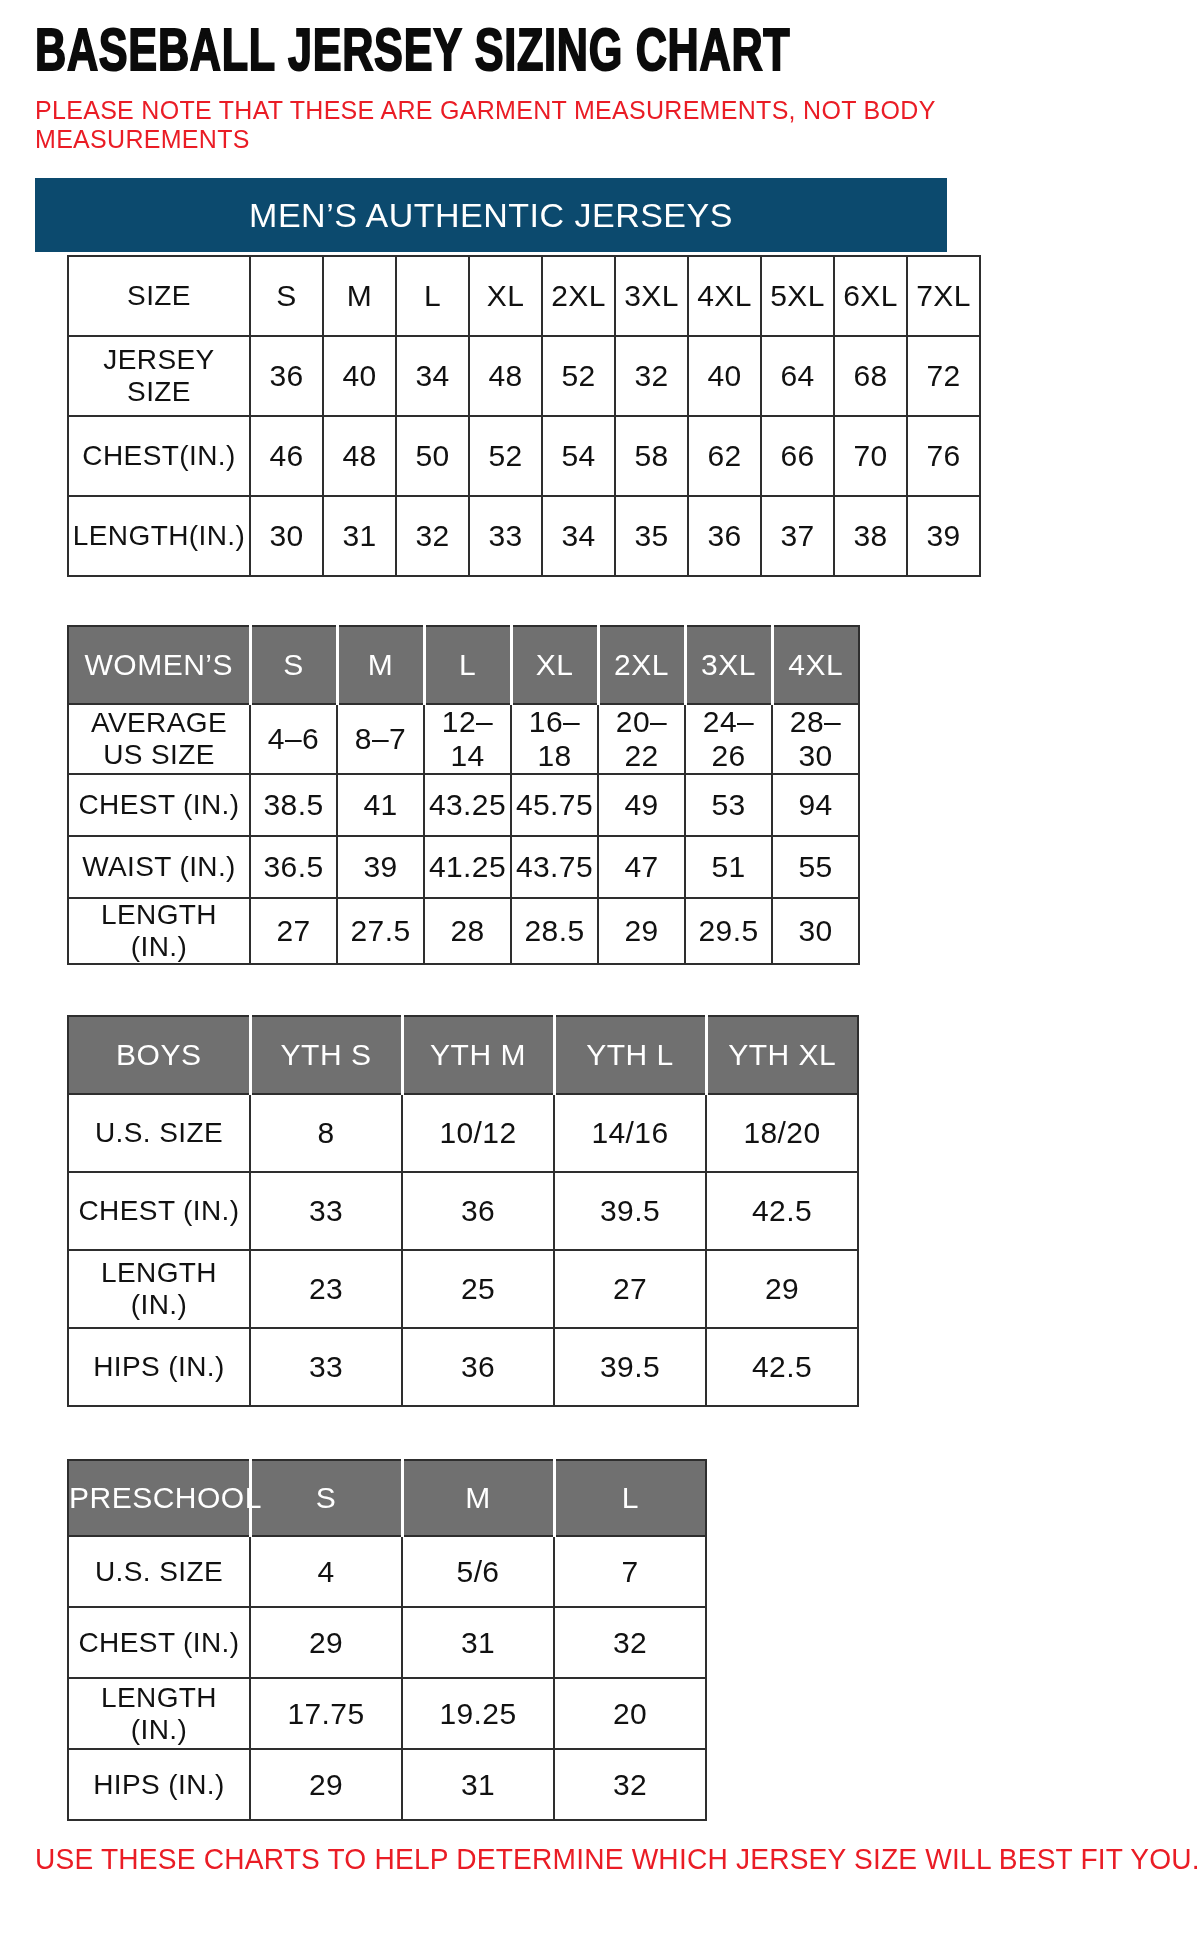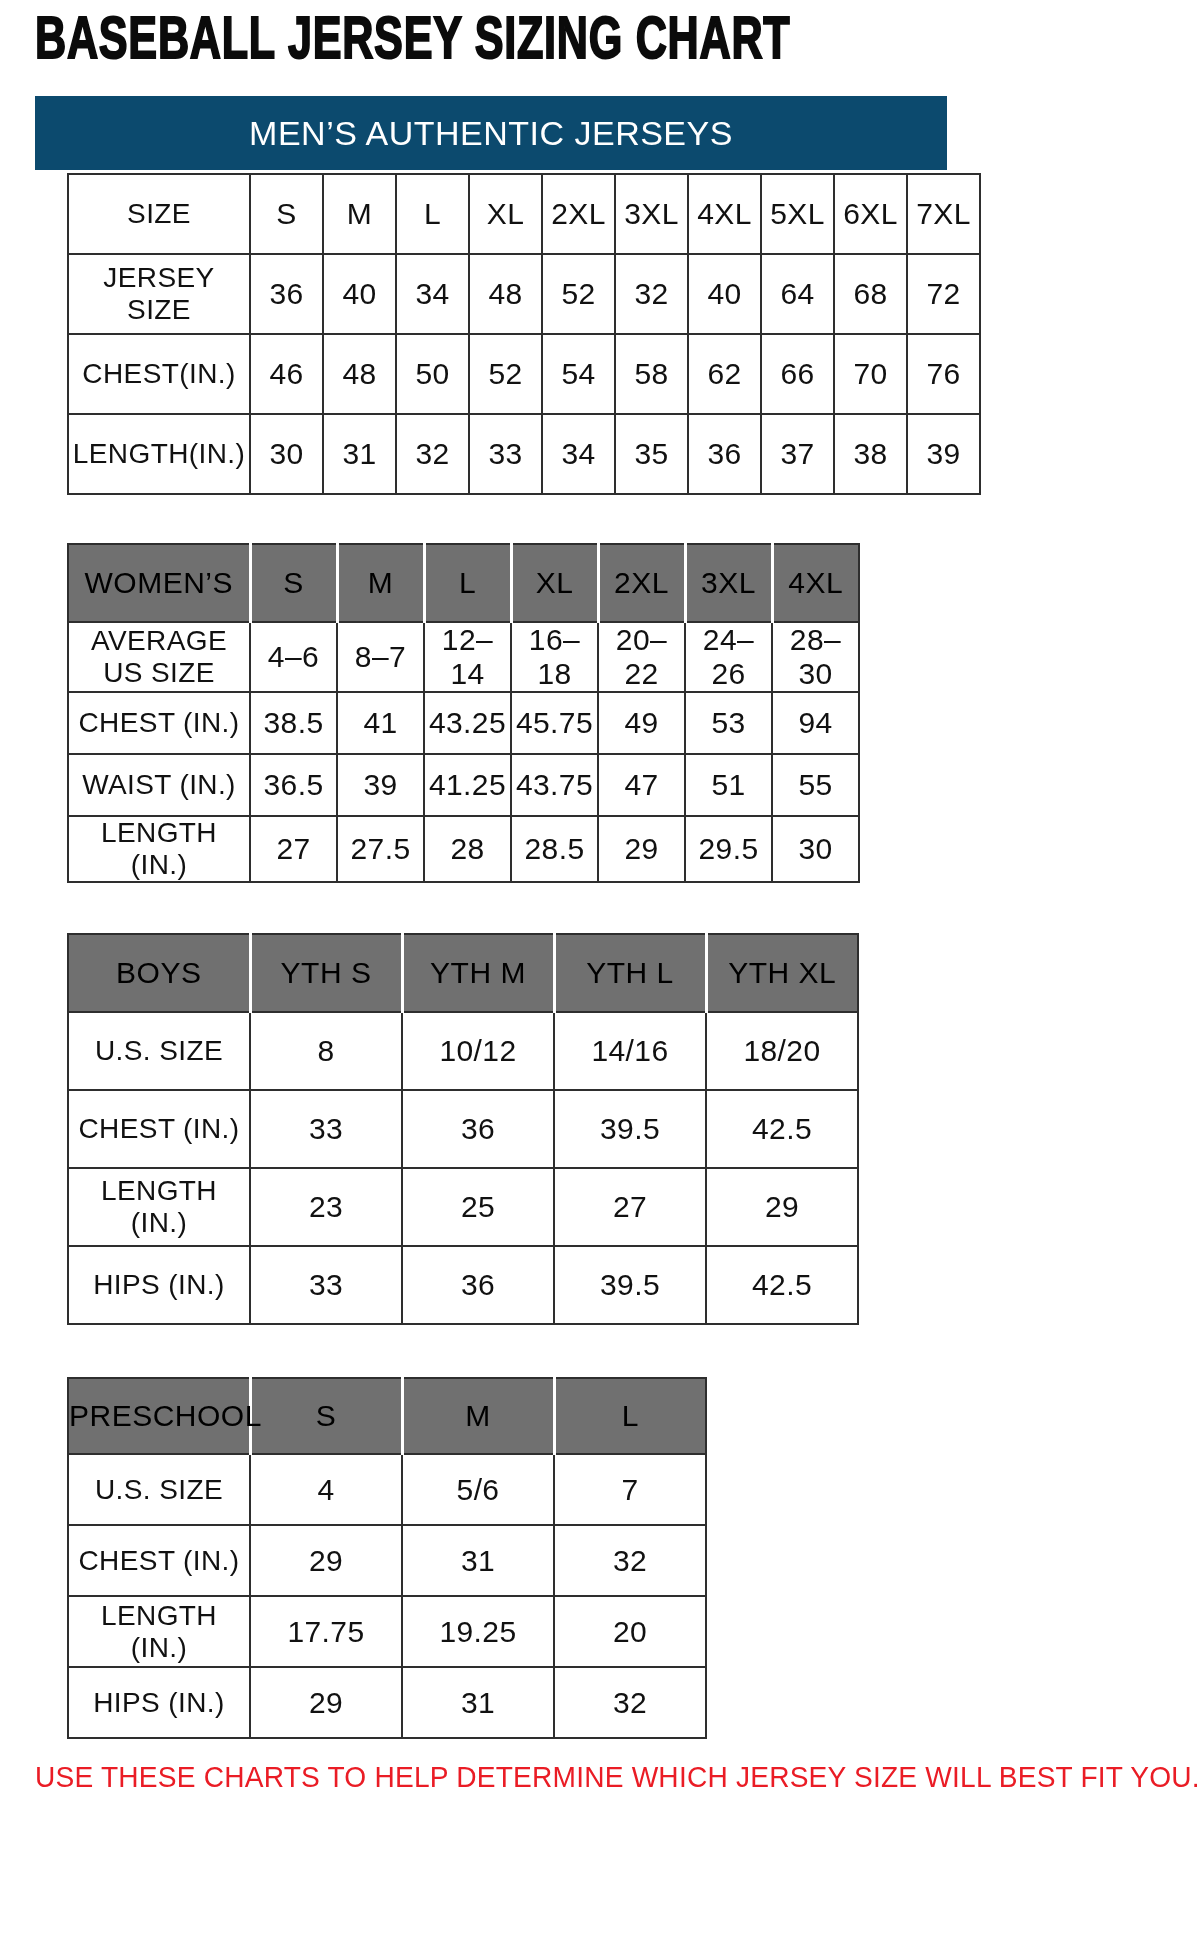--- a/index.html
+++ b/index.html
@@ -5,21 +5,21 @@
   html, body {
     margin: 0;
     padding: 0;
     background: #ffffff;
     width: 1200px;
     height: 1942px;
     overflow: hidden;
     font-family: "Liberation Sans", sans-serif;
     color: #111111;
   }
-  .content { padding: 8px 35px 0 35px; }
+  .content { padding: 20px 35px 0 35px; }
 
   
   h1.title { margin: 0; height: 64px; line-height: 60px; white-space: nowrap; }
   h1.title .condense {
     display: inline-block;
     transform: scaleX(0.72);
     transform-origin: left center;
     font-size: 60px;
     font-weight: 900;
     letter-spacing: 1px;
@@ -65,21 +65,21 @@
   }
   td.lbl {
     font-size: 28px;
     white-space: pre-line;
     letter-spacing: 0.4px;
   }
   td.val { font-size: 30px; letter-spacing: 0.4px; }
 
   tr.gray-row td {
     background: #707070;
-    color: #000000;
+    color: #ffffff;
     font-size: 30px;
     letter-spacing: 0.5px;
   }
   tr.gray-row td + td { border-left: 3px solid #ffffff; }
 
   
   col.w-label { width: 182px; }
   col.w-mens  { width: 73px;  }
   col.w-wmn   { width: 87px;  }
   col.w-wide  { width: 152px; }
@@ -112,20 +112,22 @@
     letter-spacing: 0.2px;
   }
 </style>
 </head>
 <body>
 
 <div class="content">
 
   <h1 class="title"><span class="condense">BASEBALL JERSEY SIZING CHART</span></h1>
 
+  <div class="note">PLEASE NOTE THAT THESE ARE GARMENT MEASUREMENTS, NOT BODY
+MEASUREMENTS</div>
 
   <div class="banner">MEN’S AUTHENTIC JERSEYS</div>
 
   <table class="mens-table">
     <colgroup>
       <col class="w-label">
         <col class="w-mens">
         <col class="w-mens">
         <col class="w-mens">
         <col class="w-mens">

